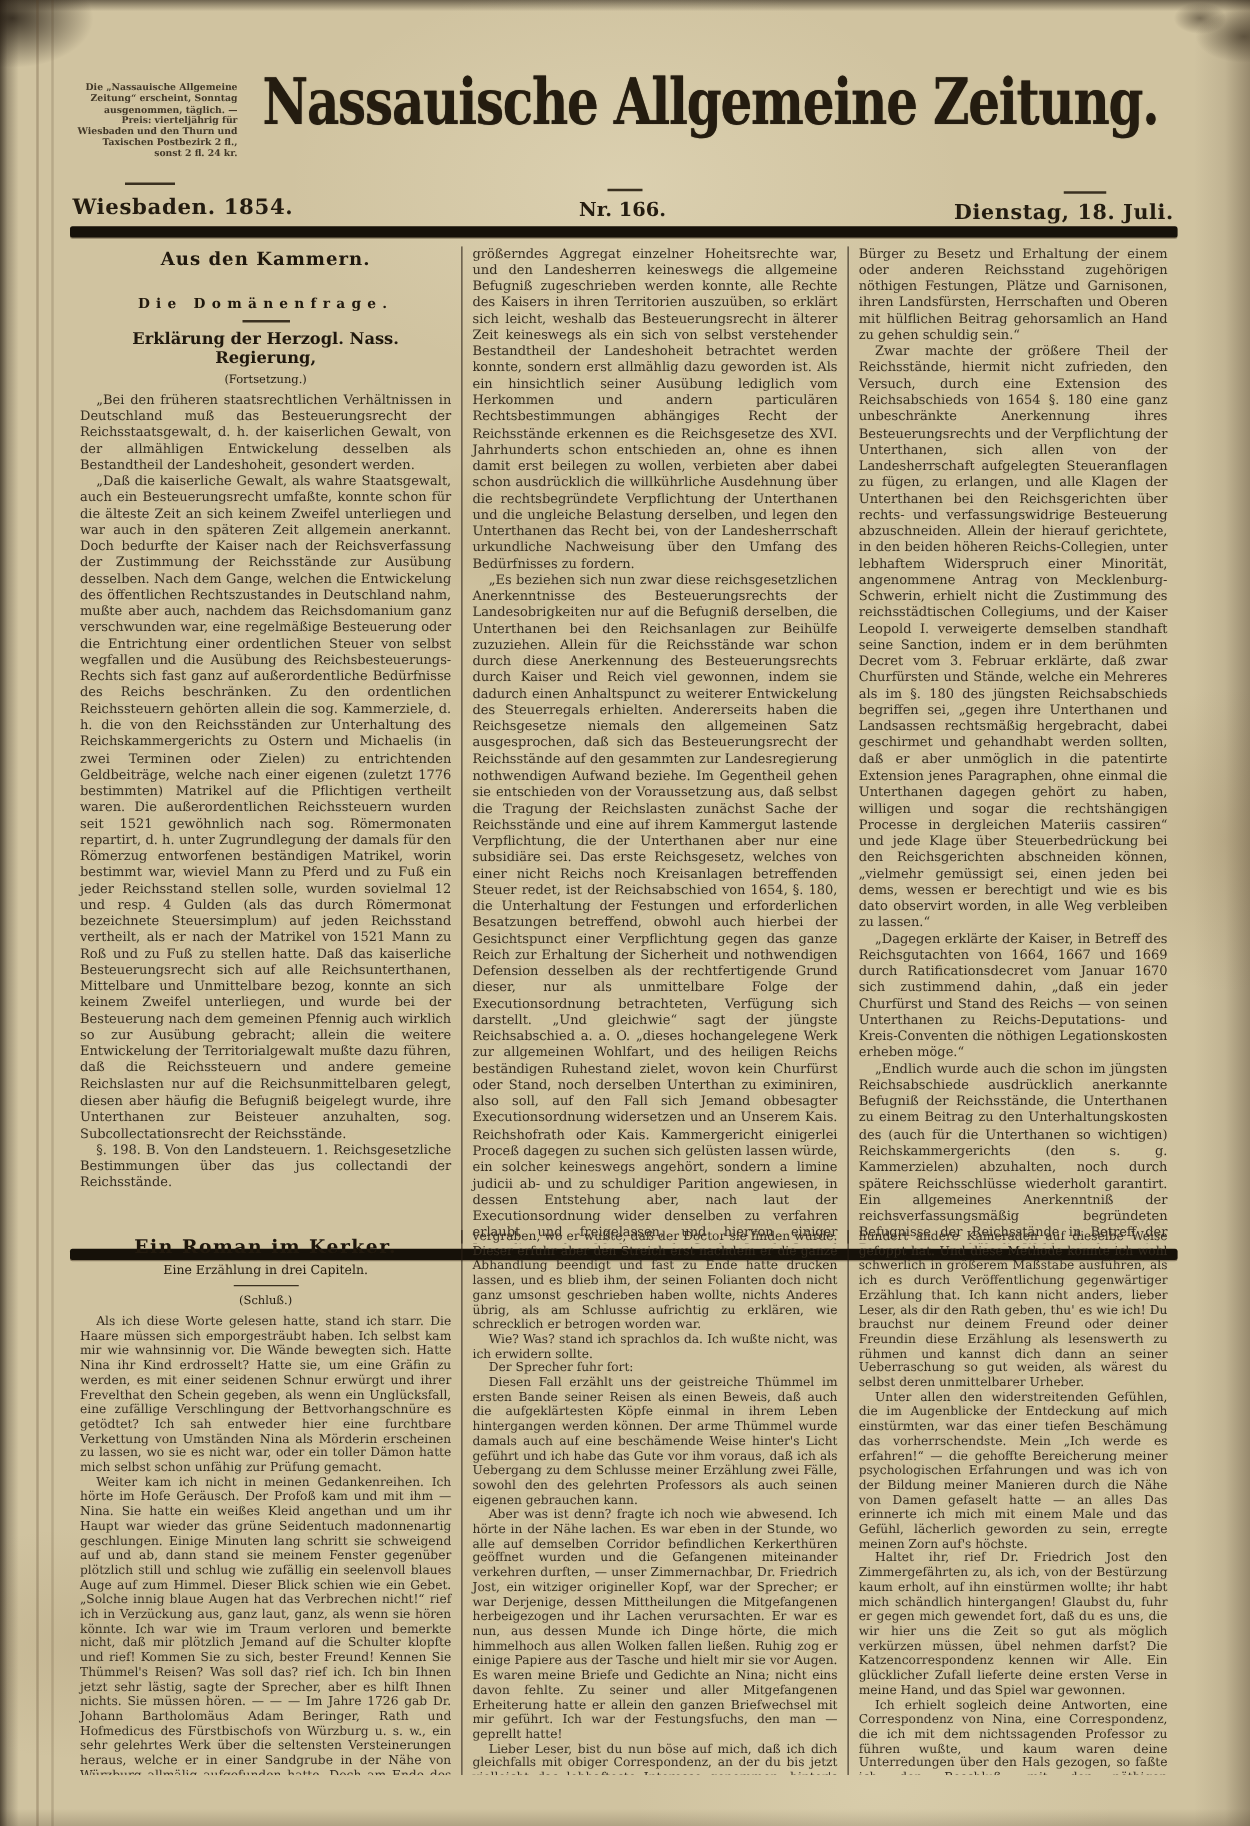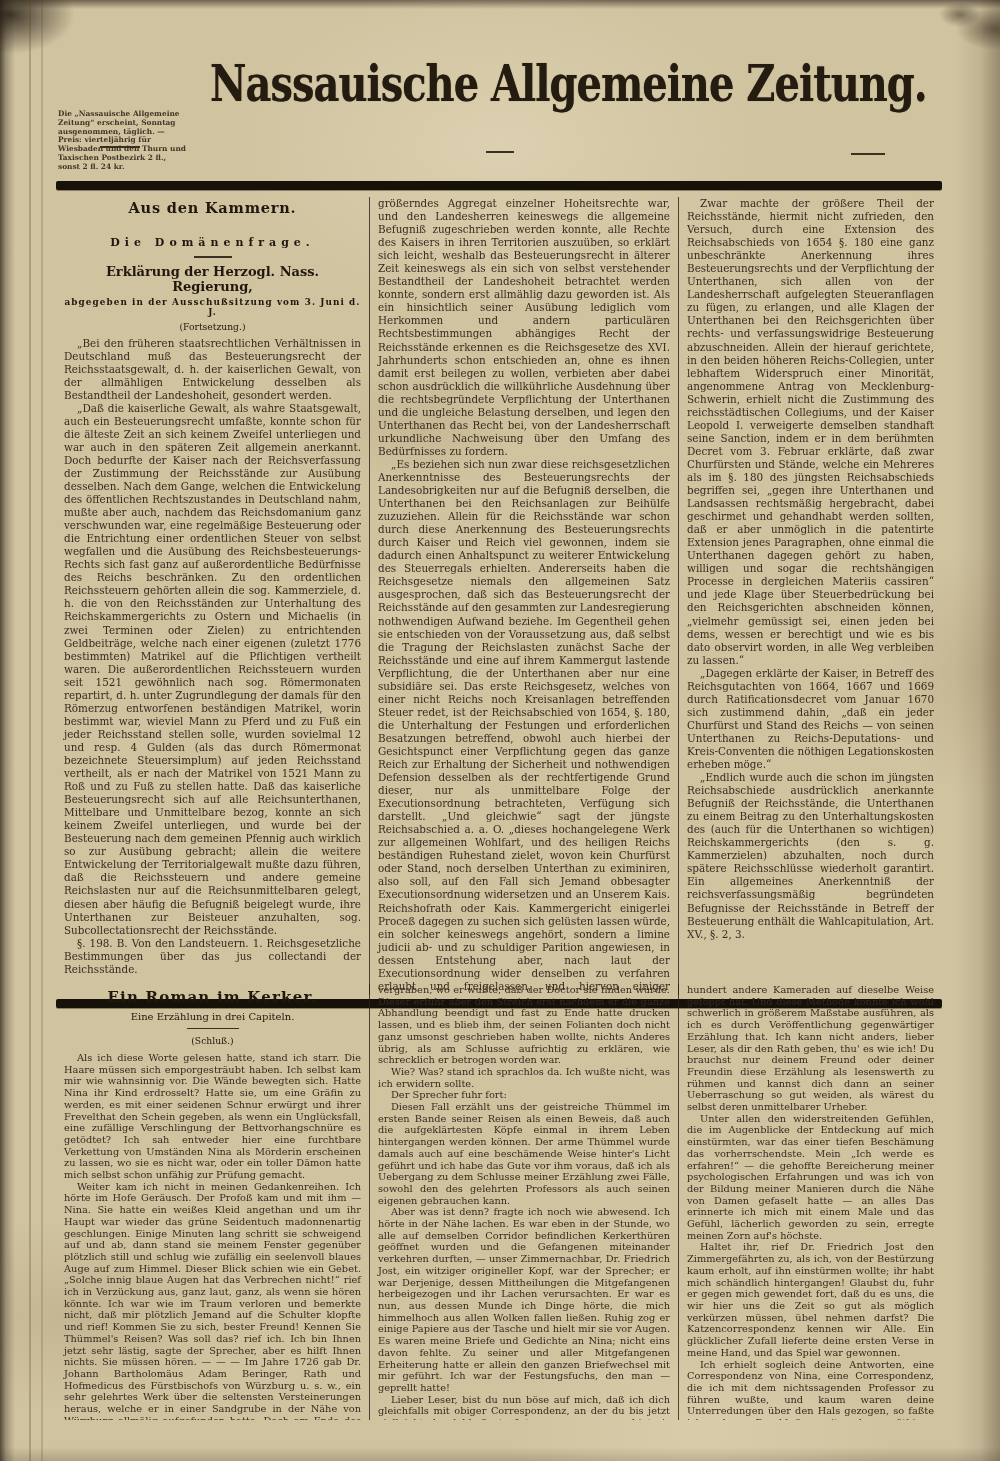--- a/index.html
+++ b/index.html
@@ -19,21 +19,21 @@
       radial-gradient(ellipse 260px 150px at 70% 98%, rgba(235,226,195,.30), rgba(235,226,195,0) 75%),
       linear-gradient(90deg, rgba(32,23,14,.7) 0px, rgba(32,23,14,.28) 6px, rgba(32,23,14,0) 15px),
       linear-gradient(180deg, rgba(32,23,14,.55) 0px, rgba(32,23,14,0) 9px),
       linear-gradient(270deg, rgba(60,45,28,.38) 0px, rgba(60,45,28,.1) 20px, rgba(60,45,28,0) 45px),
       linear-gradient(0deg, rgba(60,45,28,.22) 0px, rgba(60,45,28,0) 14px);
   }
   .fold{position:absolute;top:0;bottom:0;width:2px;background:rgba(85,65,40,.28);}
   .fold.f1{left:29px;} .fold.f2{left:41px;background:rgba(85,65,40,.20);}
 
   
-  .notice{position:absolute;font-size:7.4px;line-height:8.8px;text-align:left;color:#413727;font-weight:bold;margin-top:44px;}
+  .notice{position:absolute;font-size:7.4px;line-height:8.8px;text-align:right;color:#413727;font-weight:bold;}
   .notice-left{left:58px;top:66px;width:132px;}
   .notice-right{left:778px;top:76px;width:163px;}
   .paper-title{
     position:absolute;left:210px;top:60px;width:645px;text-align:center;
     font-size:40px;font-weight:bold;color:#241c10;letter-spacing:-1px;
     transform:scaleY(1.28);transform-origin:50% 60%;white-space:nowrap;
     text-shadow:0 0 .6px rgba(36,28,16,.75);
   }
   .mini-rule{position:absolute;height:2px;background:#3a3020;}
   .mr-left{left:100px;top:146px;width:40px;}
@@ -83,49 +83,54 @@
 <div id="page">
   <div class="fold f1"></div>
   <div class="fold f2"></div>
 
   <div class="notice notice-left">Die „Nassauische Allgemeine Zeitung“ erscheint, Sonntag ausgenommen, täglich. — Preis: vierteljährig für Wiesbaden und den Thurn und Taxischen Postbezirk 2 fl., sonst 2 fl. 24 kr.</div>
   <div class="paper-title">Nassauische Allgemeine Zeitung.</div>
   <div class="mini-rule mr-left"></div>
   <div class="mini-rule mr-center"></div>
   <div class="mini-rule mr-right"></div>
 
+  <div class="dateline">
+    <span class="dl-place">Wiesbaden. 1854.</span>
+    <span class="dl-issue">Nr. 166.</span>
+    <span class="dl-date">Dienstag, 18. Juli.</span>
+  </div>
 
   <div class="fat-rule rule1"></div>
 
   <div class="cols cols-top">
     <div class="col c1">
       <div class="art-head">
         <div class="h-main">Aus den Kammern.</div>
         <div class="h-spread">Die Domänenfrage.</div>
         <div class="h-rule"></div>
         <div class="h-bold">Erklärung der Herzogl. Nass. Regierung,</div>
-        <div class="h-sub">abgegeben in der Ausschußsitzung vom 3. Juni d. J.</div>
         <div class="h-cont">(Fortsetzung.)</div>
       </div>
       <div>
           <p class="para">„Bei den früheren staatsrechtlichen Verhältnissen in Deutschland muß das Besteuerungsrecht der Reichsstaatsgewalt, d. h. der kaiserlichen Gewalt, von der allmähligen Entwickelung desselben als Bestandtheil der Landeshoheit, gesondert werden.</p>
           <p class="para">„Daß die kaiserliche Gewalt, als wahre Staatsgewalt, auch ein Besteuerungsrecht umfaßte, konnte schon für die älteste Zeit an sich keinem Zweifel unterliegen und war auch in den späteren Zeit allgemein anerkannt. Doch bedurfte der Kaiser nach der Reichsverfassung der Zustimmung der Reichsstände zur Ausübung desselben. Nach dem Gange, welchen die Entwickelung des öffentlichen Rechtszustandes in Deutschland nahm, mußte aber auch, nachdem das Reichsdomanium ganz verschwunden war, eine regelmäßige Besteuerung oder die Entrichtung einer ordentlichen Steuer von selbst wegfallen und die Ausübung des Reichsbesteuerungs-Rechts sich fast ganz auf außerordentliche Bedürfnisse des Reichs beschränken. Zu den ordentlichen Reichssteuern gehörten allein die sog. Kammerziele, d. h. die von den Reichsständen zur Unterhaltung des Reichskammergerichts zu Ostern und Michaelis (in zwei Terminen oder Zielen) zu entrichtenden Geldbeiträge, welche nach einer eigenen (zuletzt 1776 bestimmten) Matrikel auf die Pflichtigen vertheilt waren. Die außerordentlichen Reichssteuern wurden seit 1521 gewöhnlich nach sog. Römermonaten repartirt, d. h. unter Zugrundlegung der damals für den Römerzug entworfenen beständigen Matrikel, worin bestimmt war, wieviel Mann zu Pferd und zu Fuß ein jeder Reichsstand stellen solle, wurden sovielmal 12 und resp. 4 Gulden (als das durch Römermonat bezeichnete Steuersimplum) auf jeden Reichsstand vertheilt, als er nach der Matrikel von 1521 Mann zu Roß und zu Fuß zu stellen hatte. Daß das kaiserliche Besteuerungsrecht sich auf alle Reichsunterthanen, Mittelbare und Unmittelbare bezog, konnte an sich keinem Zweifel unterliegen, und wurde bei der Besteuerung nach dem gemeinen Pfennig auch wirklich so zur Ausübung gebracht; allein die weitere Entwickelung der Territorialgewalt mußte dazu führen, daß die Reichssteuern und andere gemeine Reichslasten nur auf die Reichsunmittelbaren gelegt, diesen aber häufig die Befugniß beigelegt wurde, ihre Unterthanen zur Beisteuer anzuhalten, sog. Subcollectationsrecht der Reichsstände.</p>
           <p class="para">§. 198. B. Von den Landsteuern. 1. Reichsgesetzliche Bestimmungen über das jus collectandi der Reichsstände.</p>
         </div>
     </div>
     <div class="vdiv"></div>
     <div class="col c2">
       <div>
           <p class="para flush">größerndes Aggregat einzelner Hoheitsrechte war, und den Landesherren keineswegs die allgemeine Befugniß zugeschrieben werden konnte, alle Rechte des Kaisers in ihren Territorien auszuüben, so erklärt sich leicht, weshalb das Besteuerungsrecht in älterer Zeit keineswegs als ein sich von selbst verstehender Bestandtheil der Landeshoheit betrachtet werden konnte, sondern erst allmählig dazu geworden ist. Als ein hinsichtlich seiner Ausübung lediglich vom Herkommen und andern particulären Rechtsbestimmungen abhängiges Recht der Reichsstände erkennen es die Reichsgesetze des XVI. Jahrhunderts schon entschieden an, ohne es ihnen damit erst beilegen zu wollen, verbieten aber dabei schon ausdrücklich die willkührliche Ausdehnung über die rechtsbegründete Verpflichtung der Unterthanen und die ungleiche Belastung derselben, und legen den Unterthanen das Recht bei, von der Landesherrschaft urkundliche Nachweisung über den Umfang des Bedürfnisses zu fordern.</p>
           <p class="para">„Es beziehen sich nun zwar diese reichsgesetzlichen Anerkenntnisse des Besteuerungsrechts der Landesobrigkeiten nur auf die Befugniß derselben, die Unterthanen bei den Reichsanlagen zur Beihülfe zuzuziehen. Allein für die Reichsstände war schon durch diese Anerkennung des Besteuerungsrechts durch Kaiser und Reich viel gewonnen, indem sie dadurch einen Anhaltspunct zu weiterer Entwickelung des Steuerregals erhielten. Andererseits haben die Reichsgesetze niemals den allgemeinen Satz ausgesprochen, daß sich das Besteuerungsrecht der Reichsstände auf den gesammten zur Landesregierung nothwendigen Aufwand beziehe. Im Gegentheil gehen sie entschieden von der Voraussetzung aus, daß selbst die Tragung der Reichslasten zunächst Sache der Reichsstände und eine auf ihrem Kammergut lastende Verpflichtung, die der Unterthanen aber nur eine subsidiäre sei. Das erste Reichsgesetz, welches von einer nicht Reichs noch Kreisanlagen betreffenden Steuer redet, ist der Reichsabschied von 1654, §. 180, die Unterhaltung der Festungen und erforderlichen Besatzungen betreffend, obwohl auch hierbei der Gesichtspunct einer Verpflichtung gegen das ganze Reich zur Erhaltung der Sicherheit und nothwendigen Defension desselben als der rechtfertigende Grund dieser, nur als unmittelbare Folge der Executionsordnung betrachteten, Verfügung sich darstellt. „Und gleichwie“ sagt der jüngste Reichsabschied a. a. O. „dieses hochangelegene Werk zur allgemeinen Wohlfart, und des heiligen Reichs beständigen Ruhestand zielet, wovon kein Churfürst oder Stand, noch derselben Unterthan zu eximiniren, also soll, auf den Fall sich Jemand obbesagter Executionsordnung widersetzen und an Unserem Kais. Reichshofrath oder Kais. Kammergericht einigerlei Proceß dagegen zu suchen sich gelüsten lassen würde, ein solcher keineswegs angehört, sondern a limine judicii ab- und zu schuldiger Parition angewiesen, in dessen Entstehung aber, nach laut der Executionsordnung wider denselben zu verfahren erlaubt und freigelassen, und hiervon einiger Immediat- oder Mediatstand, Stadt, Landsaß und Unterthan nicht ausgenommen, sonderlich aber sollen jedes Churfürsten und Stands-Landsassen, Unterthanen und</p>
         </div>
     </div>
     <div class="vdiv"></div>
     <div class="col c3">
       <div>
+          <p class="para flush">Bürger zu Besetz und Erhaltung der einem oder anderen Reichsstand zugehörigen nöthigen Festungen, Plätze und Garnisonen, ihren Landsfürsten, Herrschaften und Oberen mit hülflichen Beitrag gehorsamlich an Hand zu gehen schuldig sein.“</p>
           <p class="para">Zwar machte der größere Theil der Reichsstände, hiermit nicht zufrieden, den Versuch, durch eine Extension des Reichsabschieds von 1654 §. 180 eine ganz unbeschränkte Anerkennung ihres Besteuerungsrechts und der Verpflichtung der Unterthanen, sich allen von der Landesherrschaft aufgelegten Steueranflagen zu fügen, zu erlangen, und alle Klagen der Unterthanen bei den Reichsgerichten über rechts- und verfassungswidrige Besteuerung abzuschneiden. Allein der hierauf gerichtete, in den beiden höheren Reichs-Collegien, unter lebhaftem Widerspruch einer Minorität, angenommene Antrag von Mecklenburg-Schwerin, erhielt nicht die Zustimmung des reichsstädtischen Collegiums, und der Kaiser Leopold I. verweigerte demselben standhaft seine Sanction, indem er in dem berühmten Decret vom 3. Februar erklärte, daß zwar Churfürsten und Stände, welche ein Mehreres als im §. 180 des jüngsten Reichsabschieds begriffen sei, „gegen ihre Unterthanen und Landsassen rechtsmäßig hergebracht, dabei geschirmet und gehandhabt werden sollten, daß er aber unmöglich in die patentirte Extension jenes Paragraphen, ohne einmal die Unterthanen dagegen gehört zu haben, willigen und sogar die rechtshängigen Processe in dergleichen Materiis cassiren“ und jede Klage über Steuerbedrückung bei den Reichsgerichten abschneiden können, „vielmehr gemüssigt sei, einen jeden bei dems, wessen er berechtigt und wie es bis dato observirt worden, in alle Weg verbleiben zu lassen.“</p>
           <p class="para">„Dagegen erklärte der Kaiser, in Betreff des Reichsgutachten von 1664, 1667 und 1669 durch Ratificationsdecret vom Januar 1670 sich zustimmend dahin, „daß ein jeder Churfürst und Stand des Reichs — von seinen Unterthanen zu Reichs-Deputations- und Kreis-Conventen die nöthigen Legationskosten erheben möge.“</p>
           <p class="para">„Endlich wurde auch die schon im jüngsten Reichsabschiede ausdrücklich anerkannte Befugniß der Reichsstände, die Unterthanen zu einem Beitrag zu den Unterhaltungskosten des (auch für die Unterthanen so wichtigen) Reichskammergerichts (den s. g. Kammerzielen) abzuhalten, noch durch spätere Reichsschlüsse wiederholt garantirt. Ein allgemeines Anerkenntniß der reichsverfassungsmäßig begründeten Befugnisse der Reichsstände in Betreff der Besteuerung enthält die Wahlcapitulation, Art. XV., §. 2, 3.</p>
         </div>
     </div>
   </div>
 
   <div class="fat-rule rule2"></div>
 
   <div class="cols cols-bottom">

